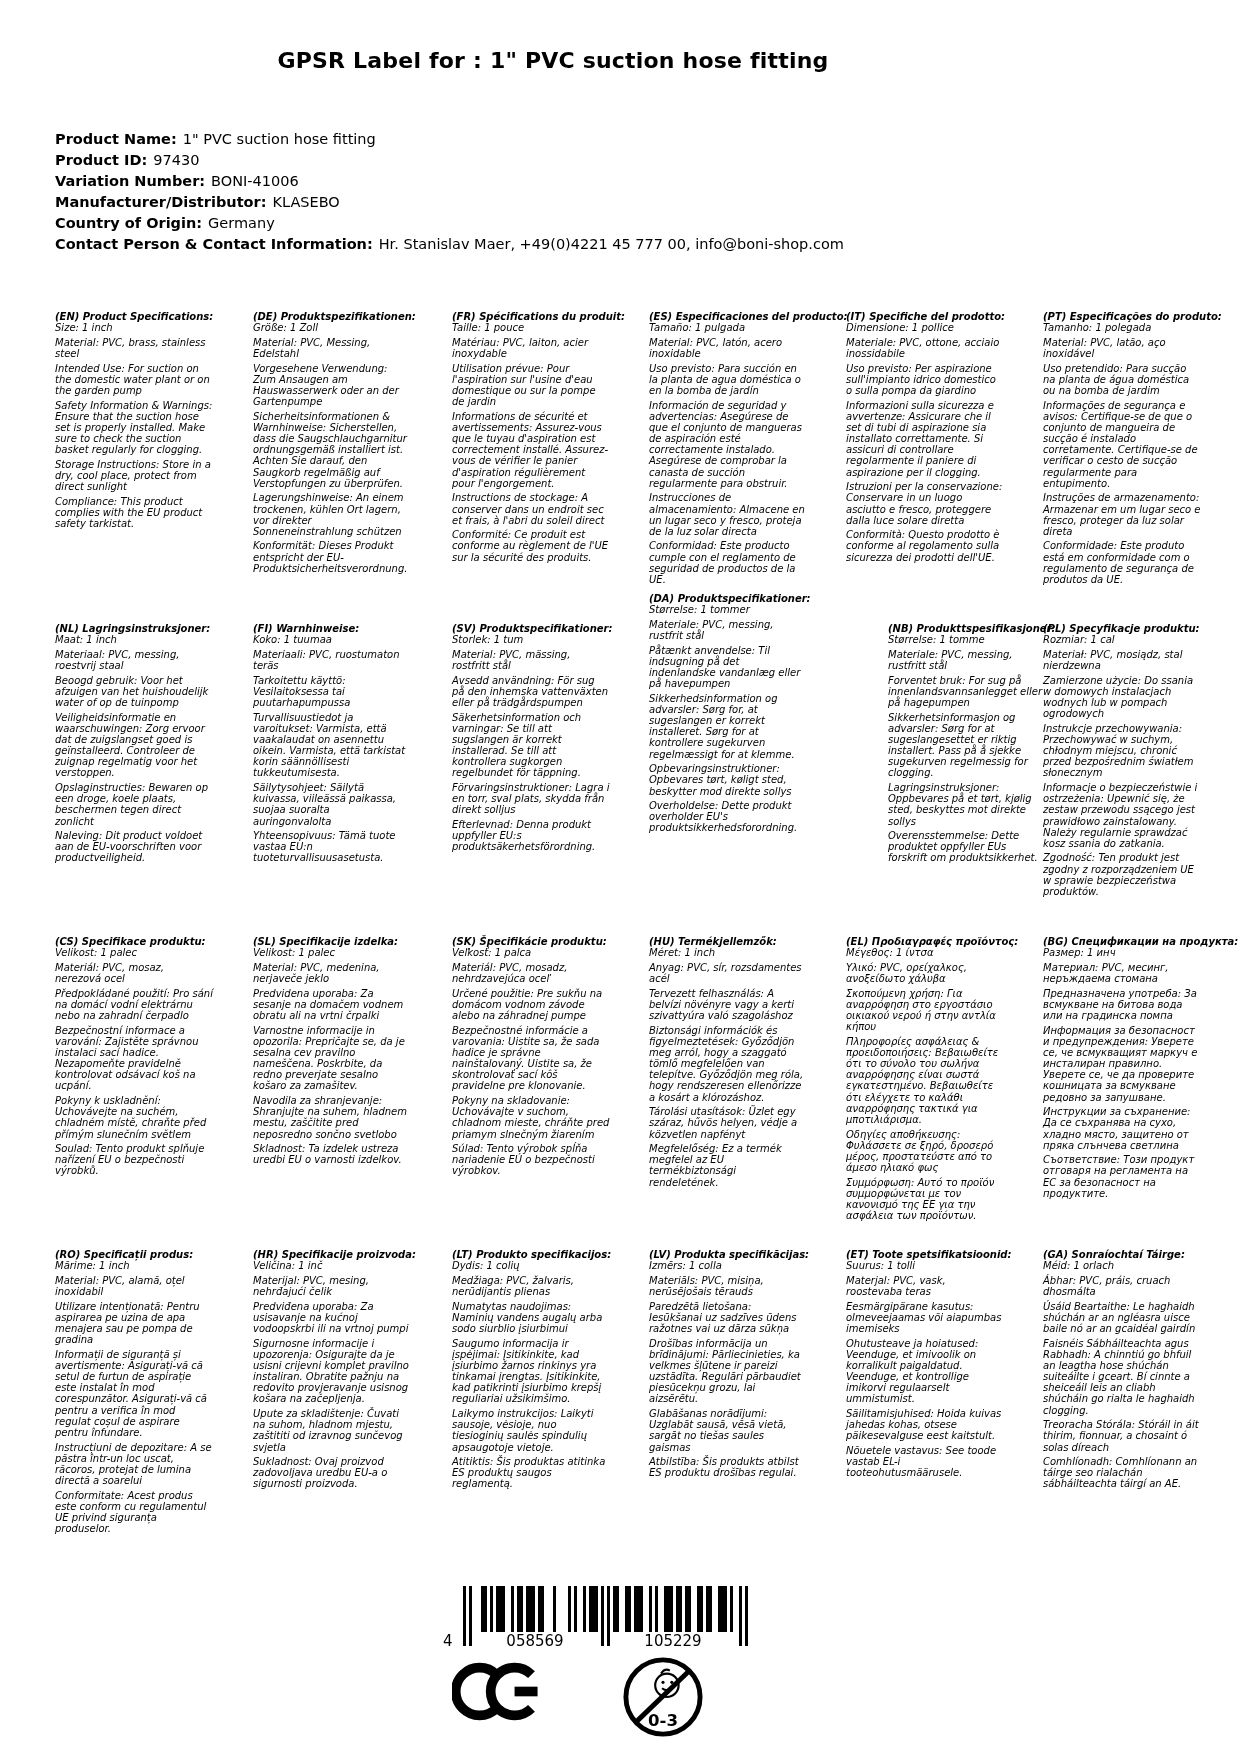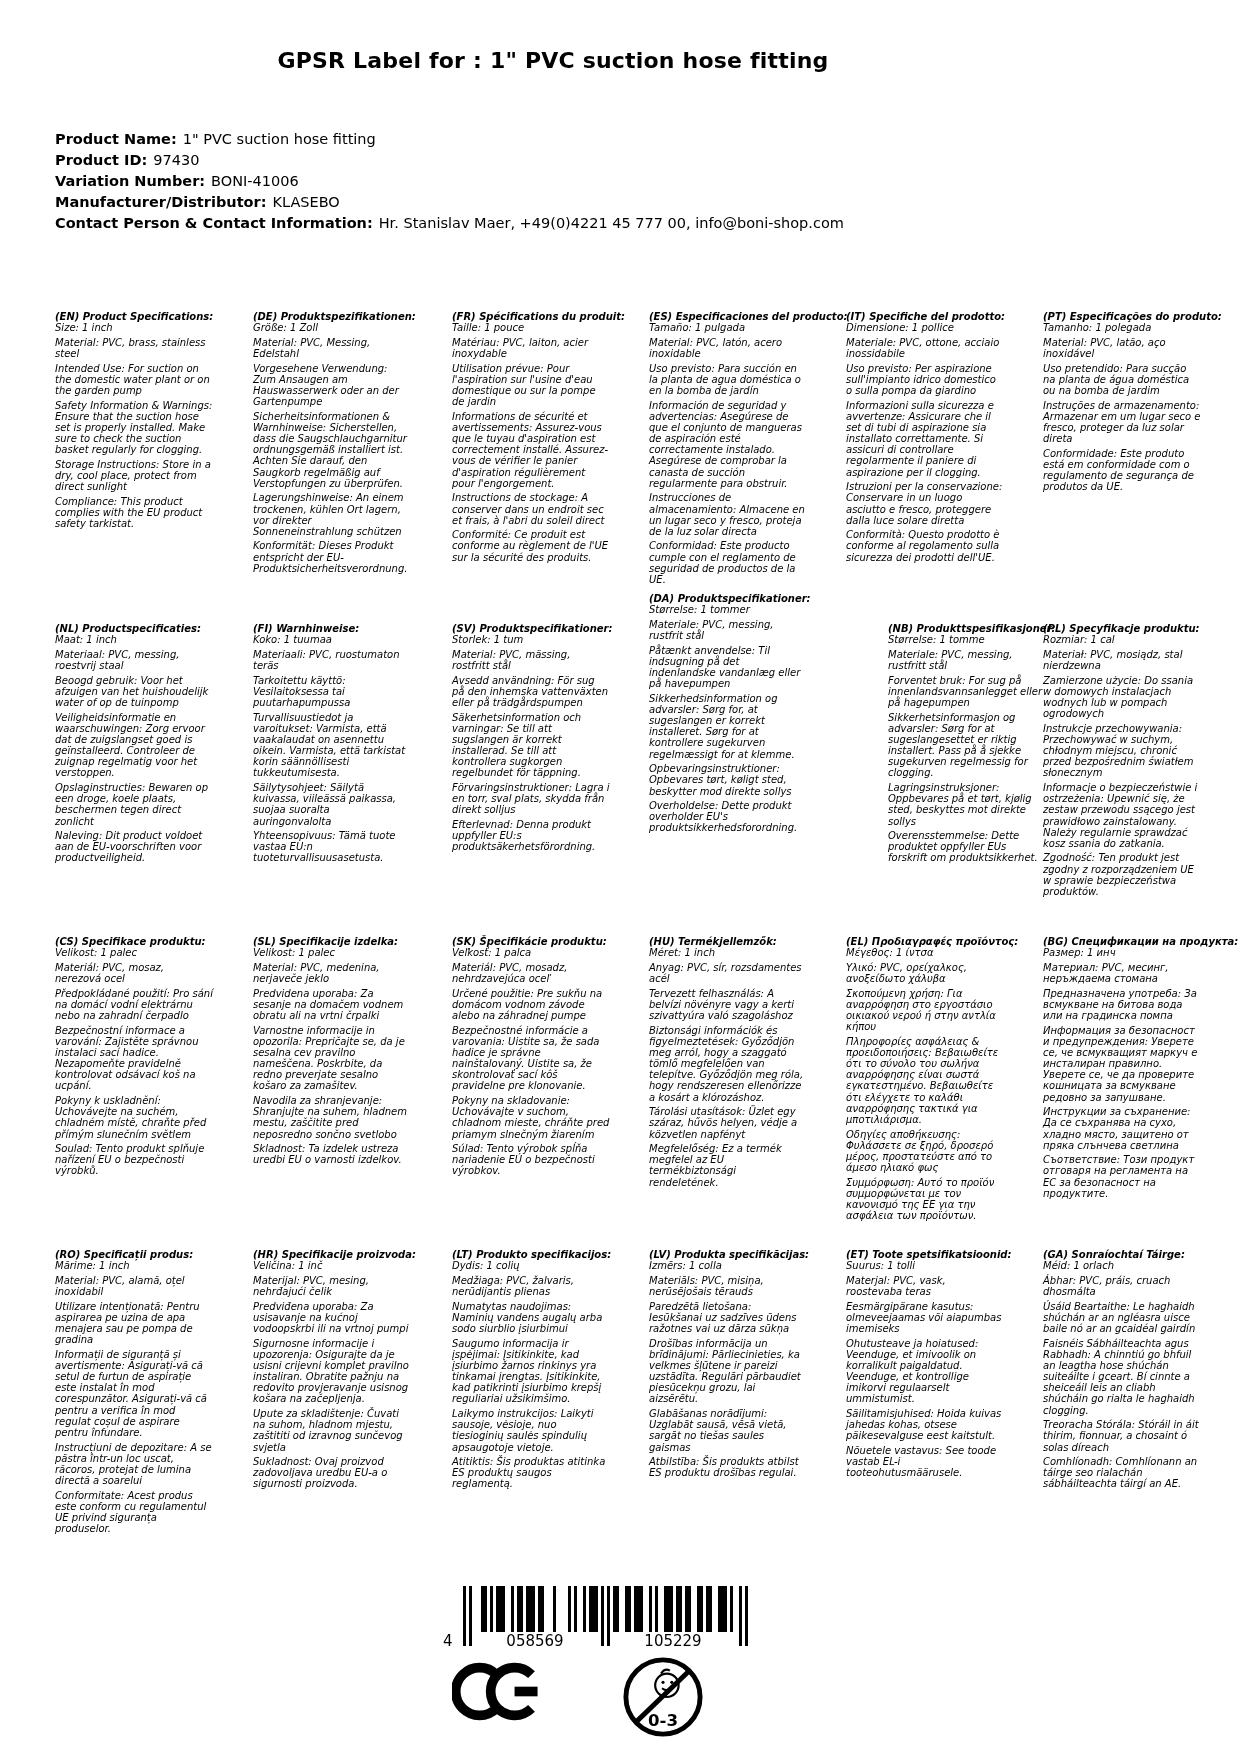--- a/index.html
+++ b/index.html
@@ -45,20 +45,23 @@
   </div>
 
   <div class="info-row">
     <span class="info-label">Variation Number:</span><span class="info-value">BONI-41006</span>
   </div>
 
   <div class="info-row">
     <span class="info-label">Manufacturer/Distributor:</span><span class="info-value">KLASEBO</span>
   </div>
 
+  <div class="info-row">
+    <span class="info-label">Country of Origin:</span><span class="info-value">Germany</span>
+  </div>
 
   <div class="info-row">
     <span class="info-label">Contact Person &amp; Contact Information:</span><span class="info-value">Hr. Stanislav Maer, +49(0)4221 45 777 00, info@boni-shop.com</span>
   </div>
 </div>
 
   <div id="spec-grid">
   <div class="spec-block" style="left: 55px; top: 311px;">
     <div class="spec-header">(EN) Product Specifications:</div>
     <div class="spec-paras">
@@ -118,27 +121,28 @@
           <div class="spec-para">Conformità: Questo prodotto è conforme al regolamento sulla sicurezza dei prodotti dell'UE.</div>
         </div>
   </div>
 
   <div class="spec-block" style="left: 1043px; top: 311px;">
     <div class="spec-header">(PT) Especificações do produto:</div>
     <div class="spec-paras">
           <div class="spec-para">Tamanho: 1 polegada</div>
           <div class="spec-para">Material: PVC, latão, aço inoxidável</div>
           <div class="spec-para">Uso pretendido: Para sucção na planta de água doméstica ou na bomba de jardim</div>
+          <div class="spec-para">Informações de segurança e avisos: Certifique-se de que o conjunto de mangueira de sucção é instalado corretamente. Certifique-se de verificar o cesto de sucção regularmente para entupimento.</div>
           <div class="spec-para">Instruções de armazenamento: Armazenar em um lugar seco e fresco, proteger da luz solar direta</div>
           <div class="spec-para">Conformidade: Este produto está em conformidade com o regulamento de segurança de produtos da UE.</div>
         </div>
   </div>
 
   <div class="spec-block" style="left: 55px; top: 623px;">
-    <div class="spec-header">(NL) Productspecificaties:</div>
+    <div class="spec-header">(NL) Lagringsinstruksjoner:</div>
     <div class="spec-paras">
           <div class="spec-para">Maat: 1 inch</div>
           <div class="spec-para">Materiaal: PVC, messing, roestvrij staal</div>
           <div class="spec-para">Beoogd gebruik: Voor het afzuigen van het huishoudelijk water of op de tuinpomp</div>
           <div class="spec-para">Veiligheidsinformatie en waarschuwingen: Zorg ervoor dat de zuigslangset goed is geïnstalleerd. Controleer de zuignap regelmatig voor het verstoppen.</div>
           <div class="spec-para">Opslaginstructies: Bewaren op een droge, koele plaats, beschermen tegen direct zonlicht</div>
           <div class="spec-para">Naleving: Dit product voldoet aan de EU-voorschriften voor productveiligheid.</div>
         </div>
   </div>
 

